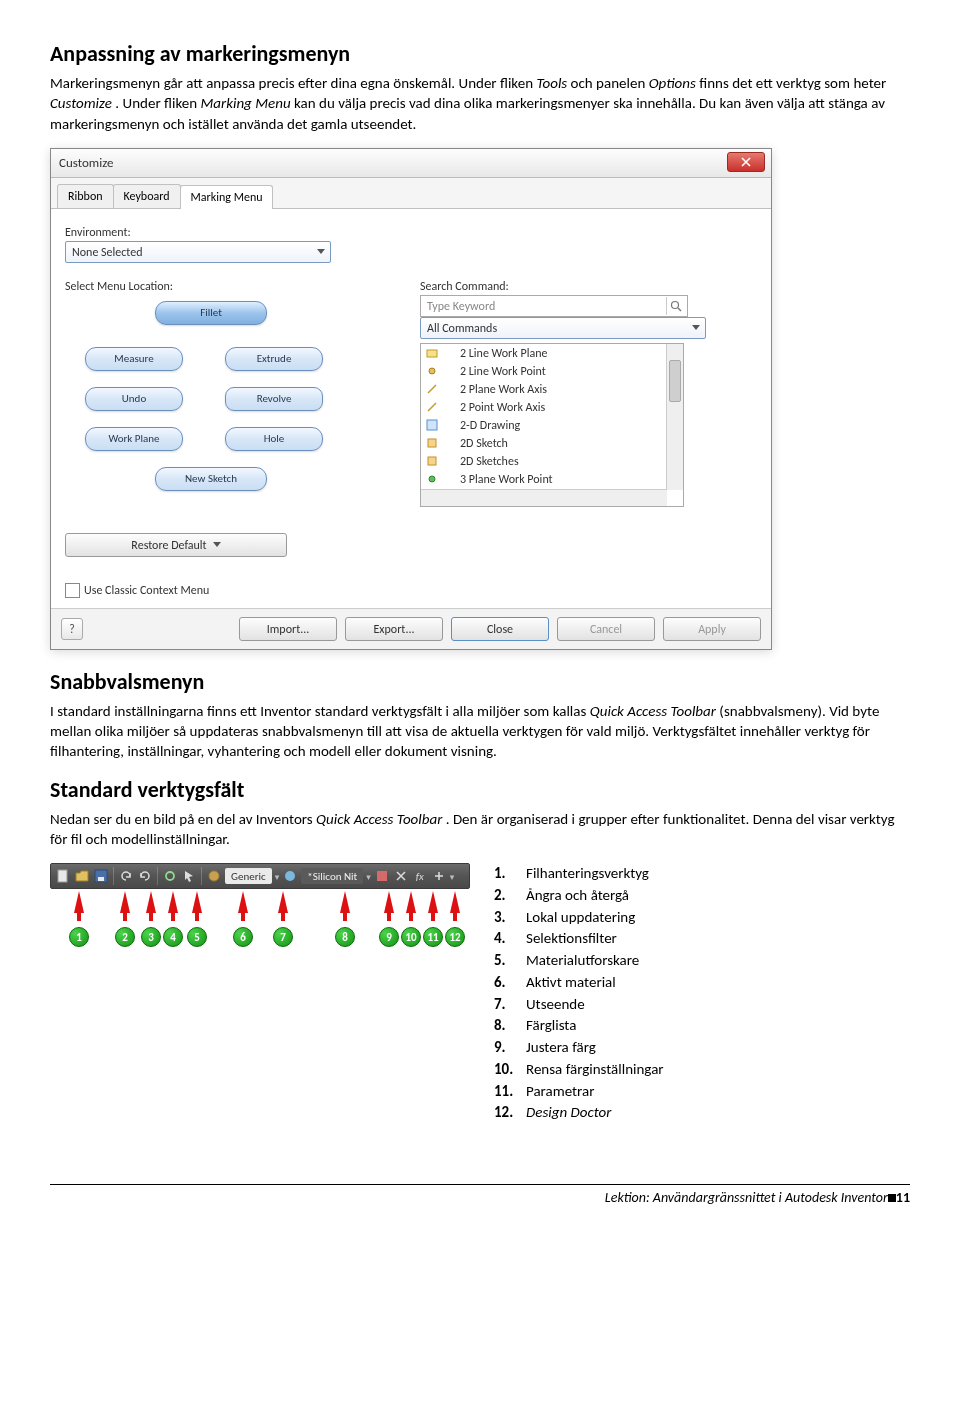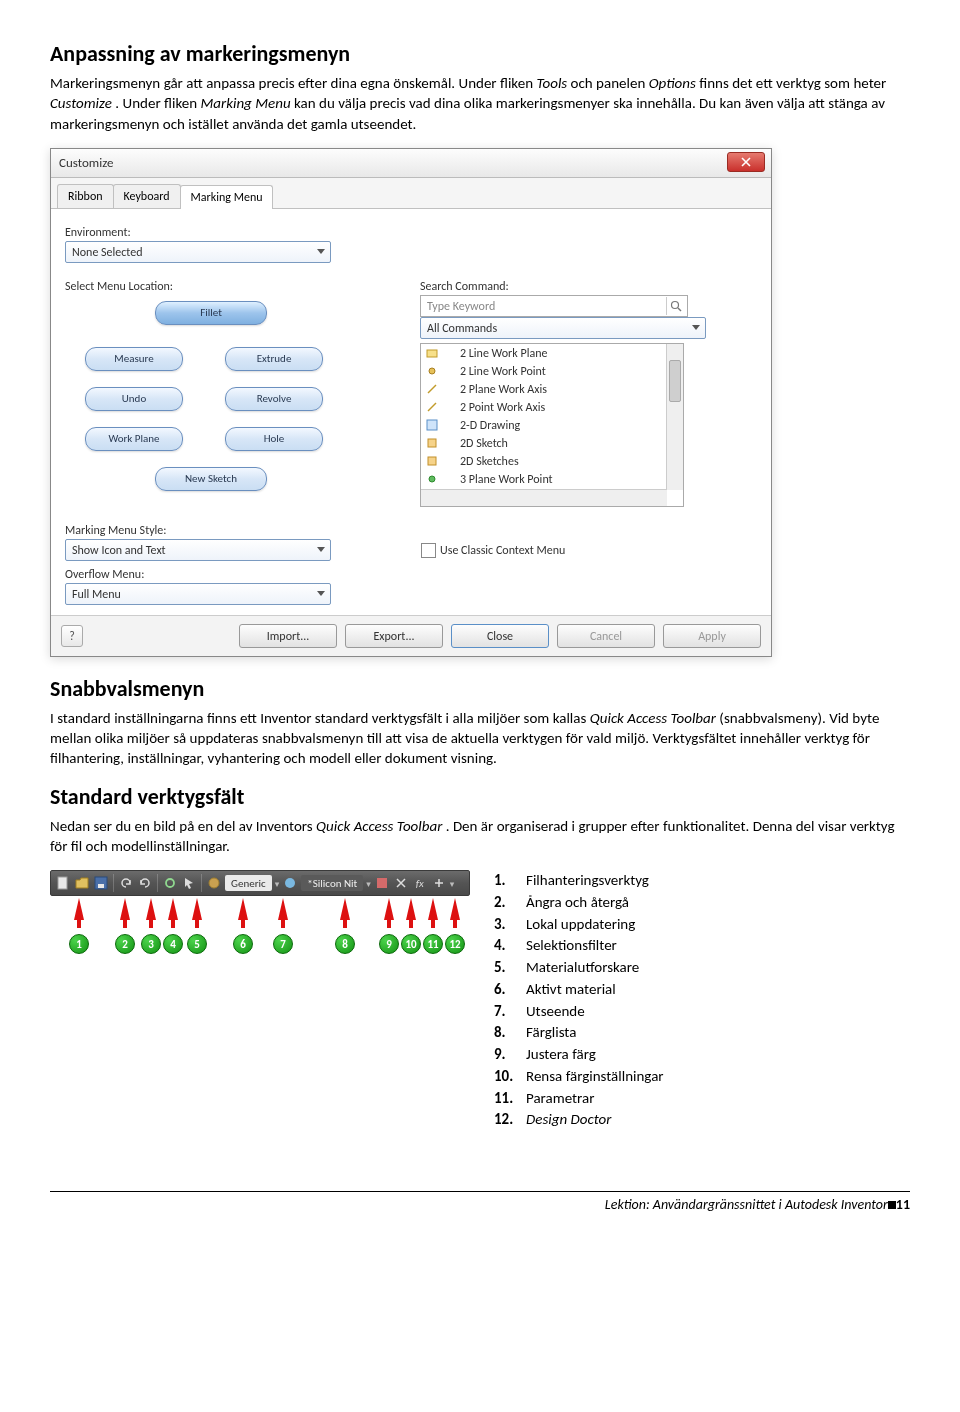--- a/index.html
+++ b/index.html
@@ -395,21 +395,21 @@
     <div class="combo">None Selected</div>
 
     <div class="dialog-columns">
       <div class="col-left">
         <div class="field-label-sm">Select Menu Location:</div>
         <div class="pill-grid">
           <div class="pill fillet-pill">Fillet</div>
           <div class="pill" style="left:20px; top:50px;">Measure</div>
           <div class="pill" style="left:160px; top:50px;">Extrude</div>
           <div class="pill" style="left:20px; top:90px;">Undo</div>
-          <div class="pill" style="left:160px; top:90px;">Revolve</div>
+          <div class="pill" style="left:160px; top:90px;border-radius:9px;">Revolve</div>
           <div class="pill" style="left:20px; top:130px;">Work Plane</div>
           <div class="pill" style="left:160px; top:130px;">Hole</div>
           <div class="pill" style="left:90px; top:170px; width:110px;">New Sketch</div>
         </div>
       </div>
       <div class="col-right">
         <div class="field-label-sm">Search Command:</div>
         <div class="searchbox">
           <span>Type Keyword</span>
           <span class="mag">
@@ -496,26 +496,25 @@
           <div class="scrollbar-mock">
               <div class="thumb"></div>
             </div>
           <div class="scrollbar-h"></div>
         </div>
       </div>
     </div>
 
     <div class="bottom-row">
       <div class="col">
-        <div class="field-label-sm">Marking Menu Style:</div>
-        <div class="combo">Show Icon and Text</div>
-        <div class="field-label-sm">Overflow Menu:</div>
-        <div class="combo">Full Menu</div>
-      </div>
-      <div class="col">
+        <div style="margin-top:16px;">
+          <div class="win-btn drop" style="min-width:200px;">
+              <span>Restore Default</span>
+            </div>
+        </div>
         <div class="checkbox-row">
           <div class="cb"></div>
           <span>Use Classic Context Menu</span>
         </div>
       </div>
     </div>
   </div>
   <div class="dialog-footer">
     <div class="help-icon">?</div>
     <div class="win-btn">

